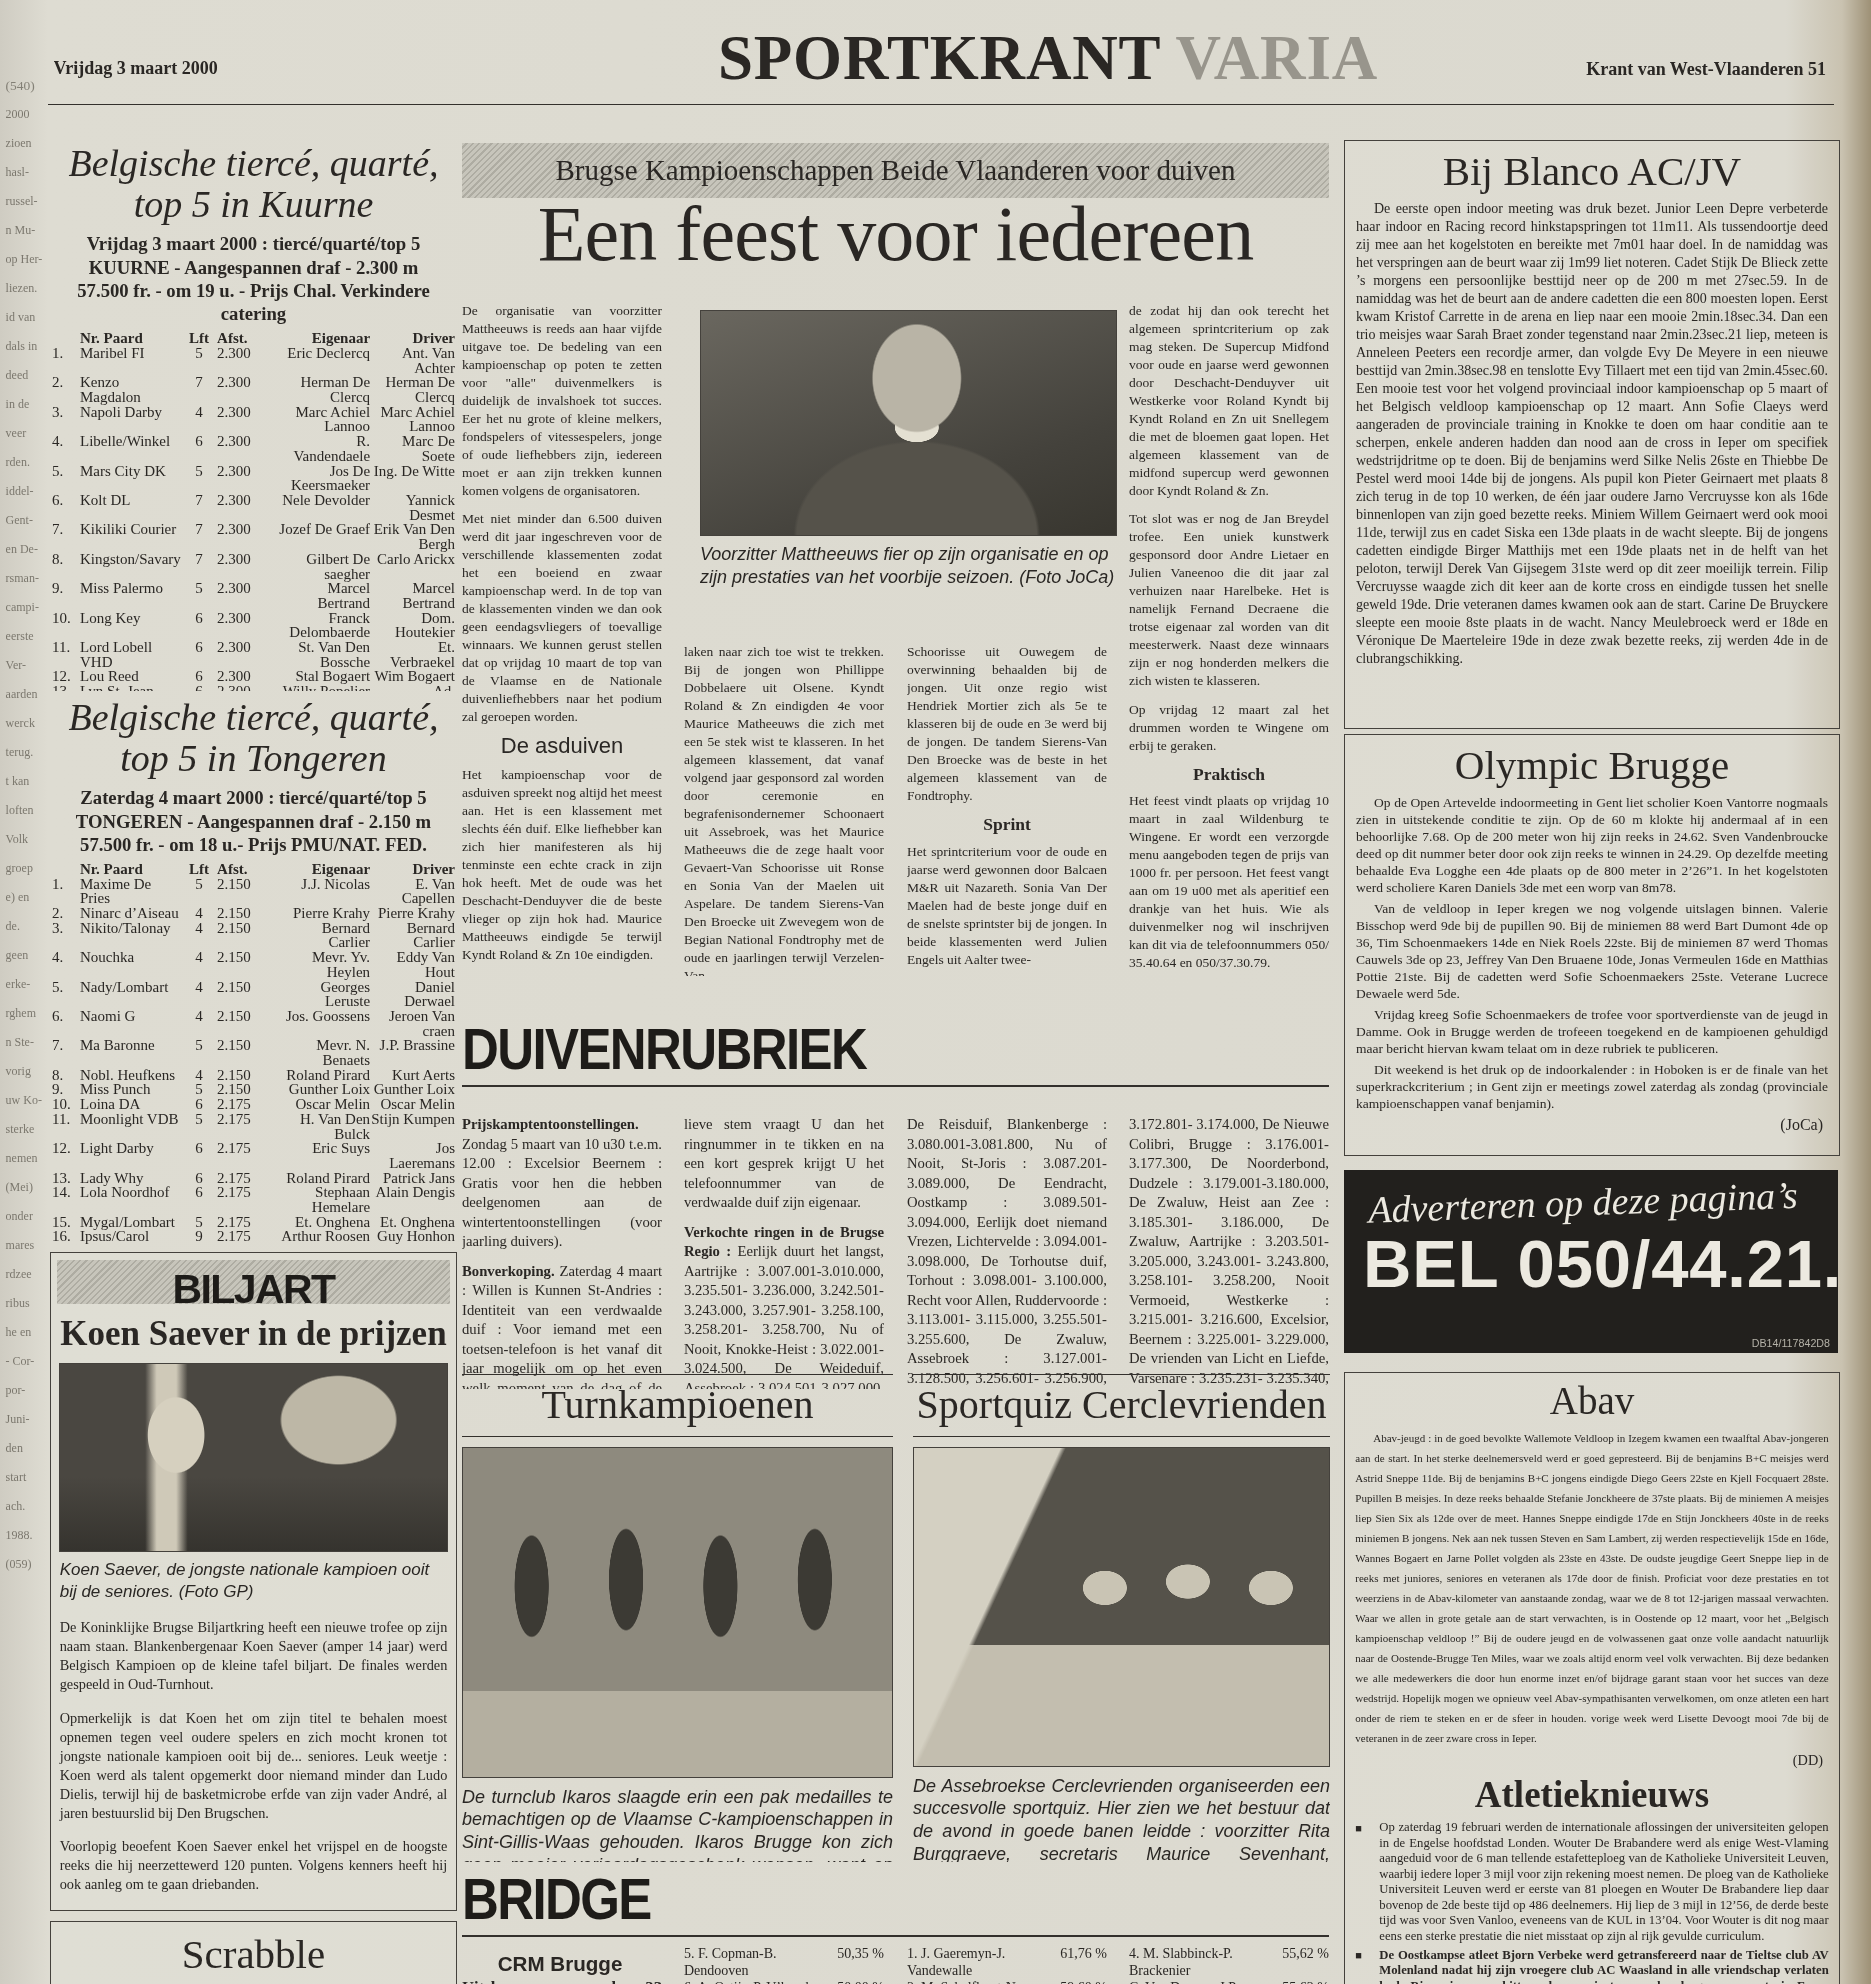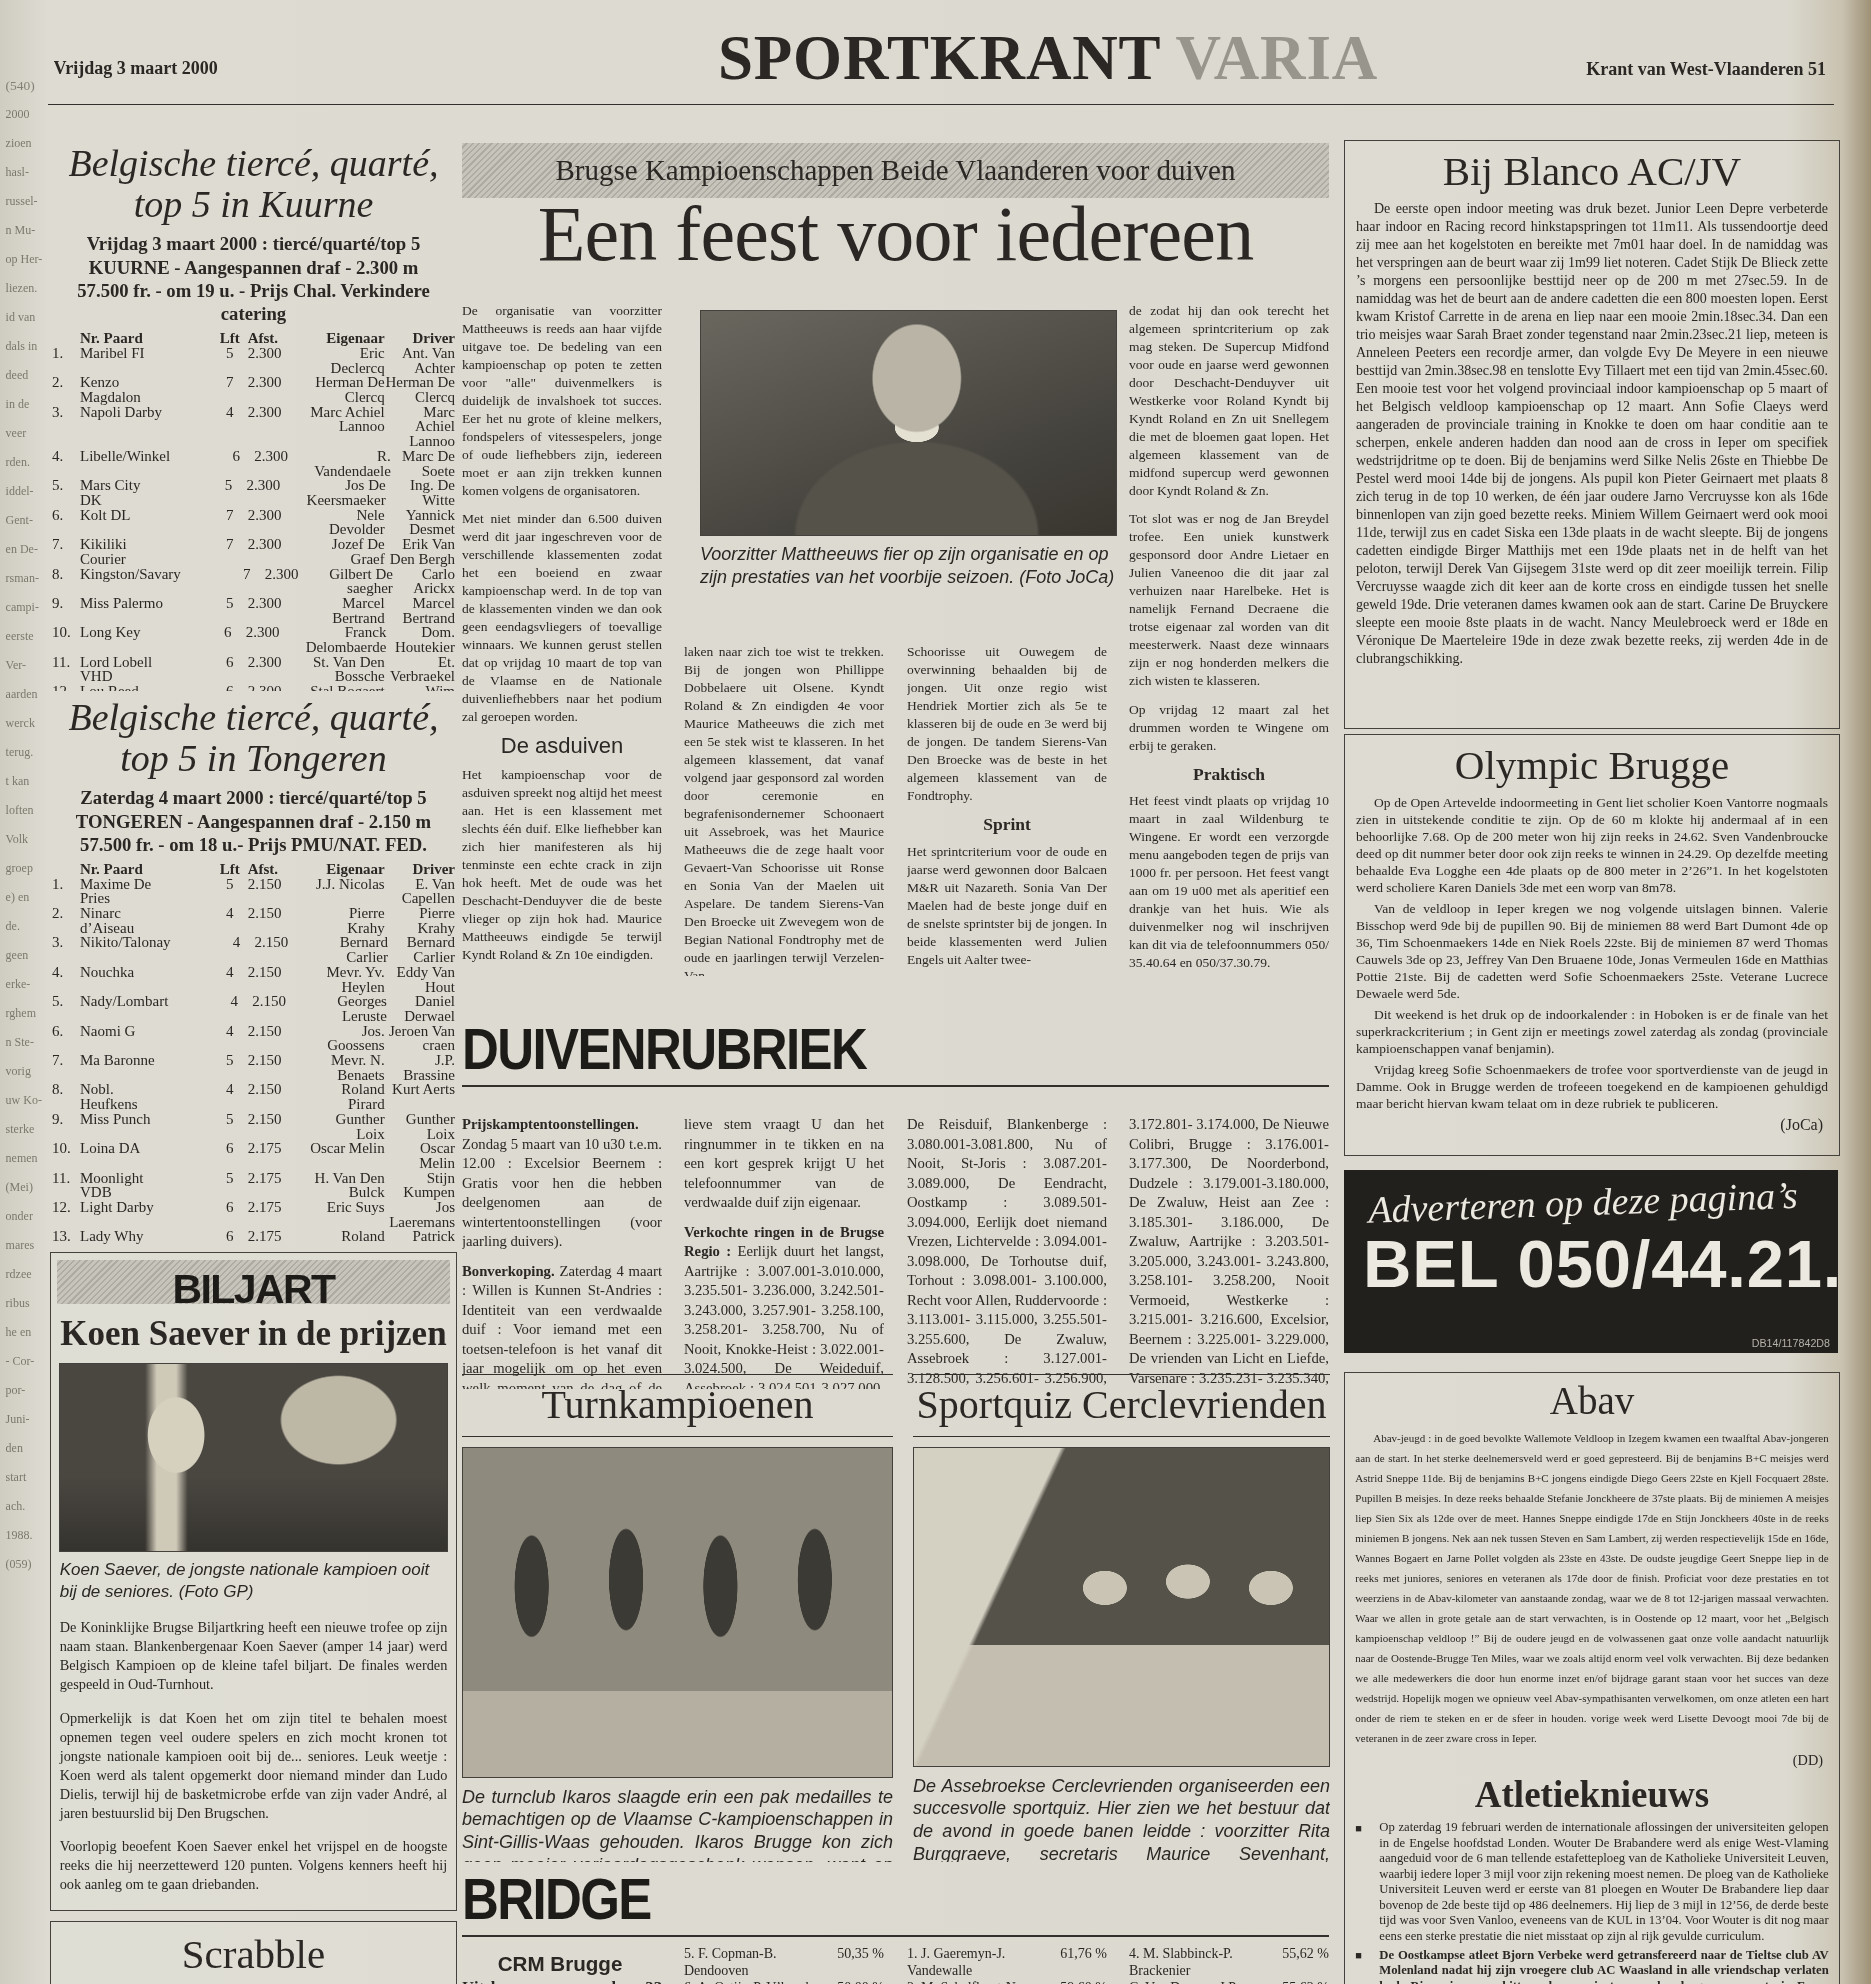--- a/index.html
+++ b/index.html
@@ -30,21 +30,21 @@
            padding:5.6px 0 8px;}
   .h-sec{font-size:41px;text-align:center;}
   .h-sec.bold{font-weight:bold;}
   .h-biljart{font-size:35px;font-weight:bold;text-align:center;}
   
   .r-intro{font-weight:bold;font-size:18.7px;text-align:center;line-height:1.25;}
   .thead,.trow{display:flex;font-size:15px;line-height:14.7px;}
   .thead{font-weight:bold;}
   .c-n{width:28px;}
   .c-p{flex:1.25;}
-  .c-l{width:36px;text-align:center;margin-left:48px;}
+  .c-l{width:36px;text-align:center;}
   .c-a{width:60px;}
   .c-e{flex:1.15;text-align:right;}
   .c-d{flex:1.05;text-align:right;}
   
   .col{position:absolute;top:0;overflow:hidden;}
   .col p{margin:0 0 10.3px;}
   .art{font-size:13.5px;line-height:18px;}
   .art .sub{font-family:"Liberation Sans",sans-serif;font-size:22px;text-align:center;margin:11px 0;}
   .art .sub2{font-weight:bold;text-align:center;font-size:17.5px;margin:9.5px 0;}
   .art .sign,.sign{text-align:right;font-size:16px;}
@@ -589,22 +589,22 @@
     <p><span>De eerste open indoor meeting was druk bezet. Junior Leen Depre verbeterde haar indoor en Racing record hinkstapspringen tot 11m11. Als tussendoortje deed zij mee aan het kogelstoten en bereikte met 7m01 haar doel. In de namiddag was het verspringen aan de beurt waar zij 1m99 liet noteren. Cadet Stijk De Blieck zette ’s morgens een persoonlijke besttijd neer op de 200 m met 27sec.59. In de namiddag was het de beurt aan de andere cadetten die een 800 moesten lopen. Eerst kwam Kristof Carrette in de arena en liep naar een mooie 2min.18sec.34. Dan een trio meisjes waar Sarah Braet zonder tegenstand naar 2min.23sec.21 liep, meteen is Anneleen Peeters een recordje armer, dan volgde Evy De Meyere in een nieuwe besttijd van 2min.38sec.98 en tenslotte Evy Tillaert met een tijd van 2min.45sec.60. Een mooie test voor het volgend provinciaal indoor kampioenschap op 5 maart of het Belgisch veldloop kampioenschap op 12 maart. Ann Sofie Claeys werd aangeraden de provinciale training in Knokke te doen om haar conditie aan te scherpen, enkele anderen hadden dan nood aan de cross in Ieper om specifiek wedstrijdritme op te doen. Bij de benjamins werd Silke Nelis 26ste en Thiebbe De Pestel werd mooi 14de bij de jongens. Als pupil kon Pieter Geirnaert met plaats 8 zich terug in de top 10 werken, de één jaar oudere Jarno Vercruysse kon als 16de binnenlopen van zijn goed bezette reeks. Miniem Willem Geirnaert werd ook mooi 11de, terwijl zus en cadet Siska een 13de plaats in de wacht sleepte. Bij de jongens cadetten eindigde Birger Matthijs met een 19de plaats net in de helft van het peloton, terwijl Derek Van Gijsegem 31ste werd op dit zeer moeilijk terrein. Filip Vercruysse waagde zich dit keer aan de korte cross en eindigde tussen het snelle geweld 19de. Drie veteranen dames kwamen ook aan de start. Carine De Bruyckere sleepte een mooie 8ste plaats in de wacht. Nancy Meulebroeck werd er 18de en Véronique De Maerteleire 19de in deze zwak bezette reeks, zij werden 4de in de clubrangschikking.</span></p>
       </div>
   </div>
 
   <div class="abs box" style="left:1344px;top:734px;width:494px;height:420px;">
     <div class="h-sec" style="margin-top:5.6px;">Olympic Brugge</div>
     <div class="rbody just" style="margin:5.6px 11px 0;font-size:13.5px;line-height:17px;">
 
     <p><span>Op de Open Artevelde indoormeeting in Gent liet scholier Koen Vantorre nogmaals zien in uitstekende conditie te zijn. Op de 60 m klokte hij andermaal af in een behoorlijke 7.68. Op de 200 meter won hij zijn reeks in 24.62. Sven Vandenbroucke deed op dit nummer beter door ook zijn reeks te winnen in 24.29. Op dezelfde meeting behaalde Eva Logghe een 4de plaats op de 800 meter in 2’26”1. In het kogelstoten werd scholiere Karen Daniels 3de met een worp van 8m78.</span></p>
         <p><span>Van de veldloop in Ieper kregen we nog volgende uitslagen binnen. Valerie Bisschop werd 9de bij de pupillen 90. Bij de miniemen 88 werd Bart Dumont 4de op 36, Tim Schoenmaekers 14de en Niek Roels 22ste. Bij de miniemen 87 werd Thomas Cauwels 3de op 23, Jeffrey Van Den Bruaene 10de, Jonas Vermeulen 16de en Matthias Pottie 21ste. Bij de cadetten werd Sofie Schoenmaekers 25ste. Veterane Lucrece Dewaele werd 5de.</span></p>
+        <p><span>Vrijdag kreeg Sofie Schoenmaekers de trofee voor sportverdienste van de jeugd in Damme. Ook in Brugge werden de trofeeen toegekend en de kampioenen gehuldigd maar bericht hiervan kwam telaat om in deze rubriek te publiceren.</span></p>
         <p><span>Dit weekend is het druk op de indoorkalender : in Hoboken is er de finale van het superkrackcriterium ; in Gent zijn er meetings zowel zaterdag als zondag (provinciale kampioenschappen vanaf benjamin).</span></p>
-        <p><span>Vrijdag kreeg Sofie Schoenmaekers de trofee voor sportverdienste van de jeugd in Damme. Ook in Brugge werden de trofeeen toegekend en de kampioenen gehuldigd maar bericht hiervan kwam telaat om in deze rubriek te publiceren.</span></p>
       </div>
     <div class="sign" style="margin:0 16px 0 0;">(JoCa)</div>
   </div>
 
   <div class="abs ad" style="left:1344px;top:1170px;width:494px;height:183px;">
     <div class="ad-script">Adverteren op deze pagina’s</div>
     <div class="ad-tel">BEL 050/44.21.52</div>
     <div class="ad-code">DB14/117842D8</div>
   </div>
 

